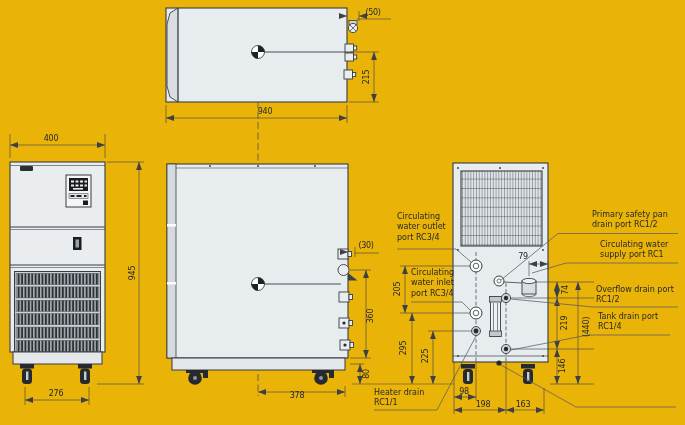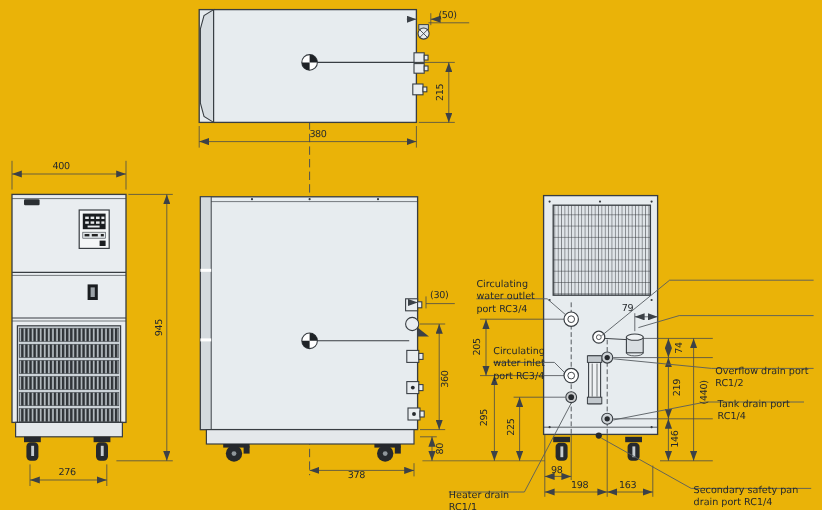--- a/index.html
+++ b/index.html
@@ -2,21 +2,21 @@
 <html><head>
 <meta charset="utf-8">
 <style>
   html,body{margin:0;padding:0;background:#fff;}
   .canvas{position:relative;width:685px;height:425px;background:#eab308;overflow:hidden;
           font-family:"DejaVu Sans",sans-serif;}
   .canvas svg{position:absolute;left:0;top:0;}
   .dim{position:absolute;font-size:8px;color:#24282c;transform:translate(-50%,-50%);
        white-space:nowrap;letter-spacing:-0.3px;line-height:1;}
   .dim.rot{transform:translate(-50%,-50%) rotate(-90deg);}
-  .lbl{position:absolute;font-size:8px;color:#24282c;line-height:1.3;white-space:pre-line;margin-top:20px;}
+  .lbl{position:absolute;font-size:8px;color:#24282c;line-height:1.3;white-space:pre-line;}
 </style>
 </head>
 <body>
 
 <div class="canvas">
 
 <svg width="685" height="425" viewBox="0 0 685 425">
   <defs>
     <marker id="ma" markerWidth="9" markerHeight="6" refX="8.2" refY="3" orient="auto" markerUnits="userSpaceOnUse">
       <path d="M0,0L8.2,3L0,6Z" fill="#3c4147"></path>
@@ -316,21 +316,21 @@
         <line x1="588" y1="335" x2="511" y2="350"></line>
     <line x1="576" y1="407" x2="676" y2="407"></line>
         <line x1="576" y1="407" x2="501" y2="365"></line>
     <line x1="374" y1="410" x2="437" y2="410"></line>
         <line x1="437" y1="410" x2="476" y2="336"></line>
   </g>
 </svg>
 
 <span class="dim" style="left:373px;top:13px">(50)</span>
 <span class="dim rot" style="left:367px;top:77px">215</span>
-<span class="dim" style="left:265px;top:112px">380</span>
+<span class="dim" style="left:265px;top:112px">940</span>
 <span class="dim" style="left:51px;top:139px">400</span>
 <span class="dim rot" style="left:133px;top:273px">945</span>
 <span class="dim" style="left:56px;top:394px">276</span>
 <span class="dim" style="left:366px;top:246px">(30)</span>
 <span class="dim rot" style="left:371px;top:316px">360</span>
 <span class="dim rot" style="left:367px;top:374px">80</span>
 <span class="dim" style="left:297px;top:396px">378</span>
 <span class="dim rot" style="left:398px;top:289px">205</span>
 <span class="dim rot" style="left:404px;top:348px">295</span>
 <span class="dim rot" style="left:426px;top:356px">225</span>
@@ -342,22 +342,24 @@
 <span class="dim" style="left:464px;top:392px">98</span>
 <span class="dim" style="left:483px;top:405px">198</span>
 <span class="dim" style="left:523px;top:405px">163</span>
 
 <div class="lbl" style="left:397px;top:212px;width:60px">Circulating
 water outlet
 port RC3/4</div>
 <div class="lbl" style="left:411px;top:268px;width:52px">Circulating
 water inlet
 port RC3/4</div>
+<div class="lbl" style="left:592px;top:210px;width:90px">Primary safety pan
+drain port RC1/2</div>
+<div class="lbl" style="left:600px;top:240px;width:82px">Circulating water
+supply port RC1</div>
 <div class="lbl" style="left:596px;top:285px;width:86px">Overflow drain port
 RC1/2</div>
 <div class="lbl" style="left:598px;top:312px;width:74px">Tank drain port
 RC1/4</div>
-<div class="lbl" style="left:578px;top:384px;width:102px">Secondary safety pan
-drain port RC1/4</div>
 <div class="lbl" style="left:374px;top:388px;width:56px">Heater drain
 RC1/1</div>
 
 </div>
 
 </body></html>

